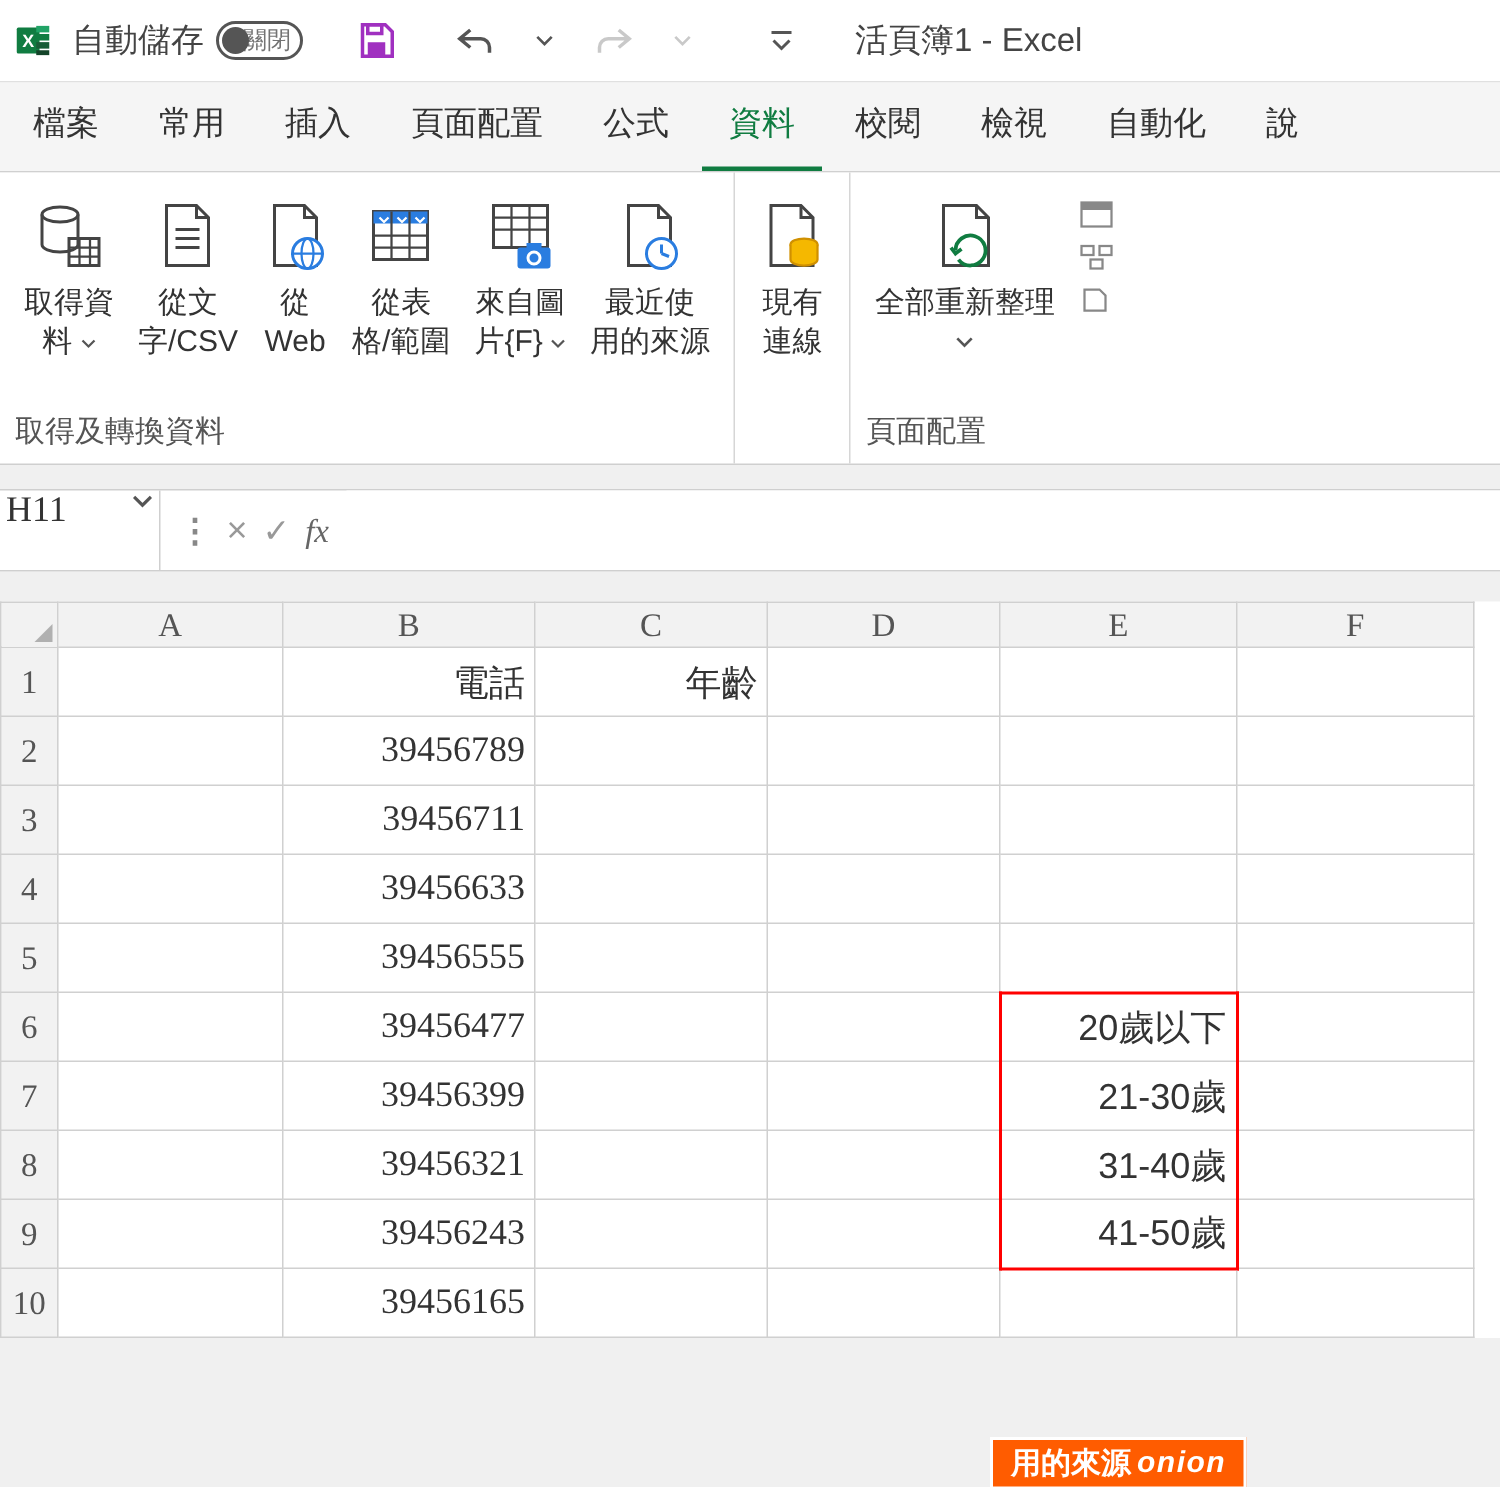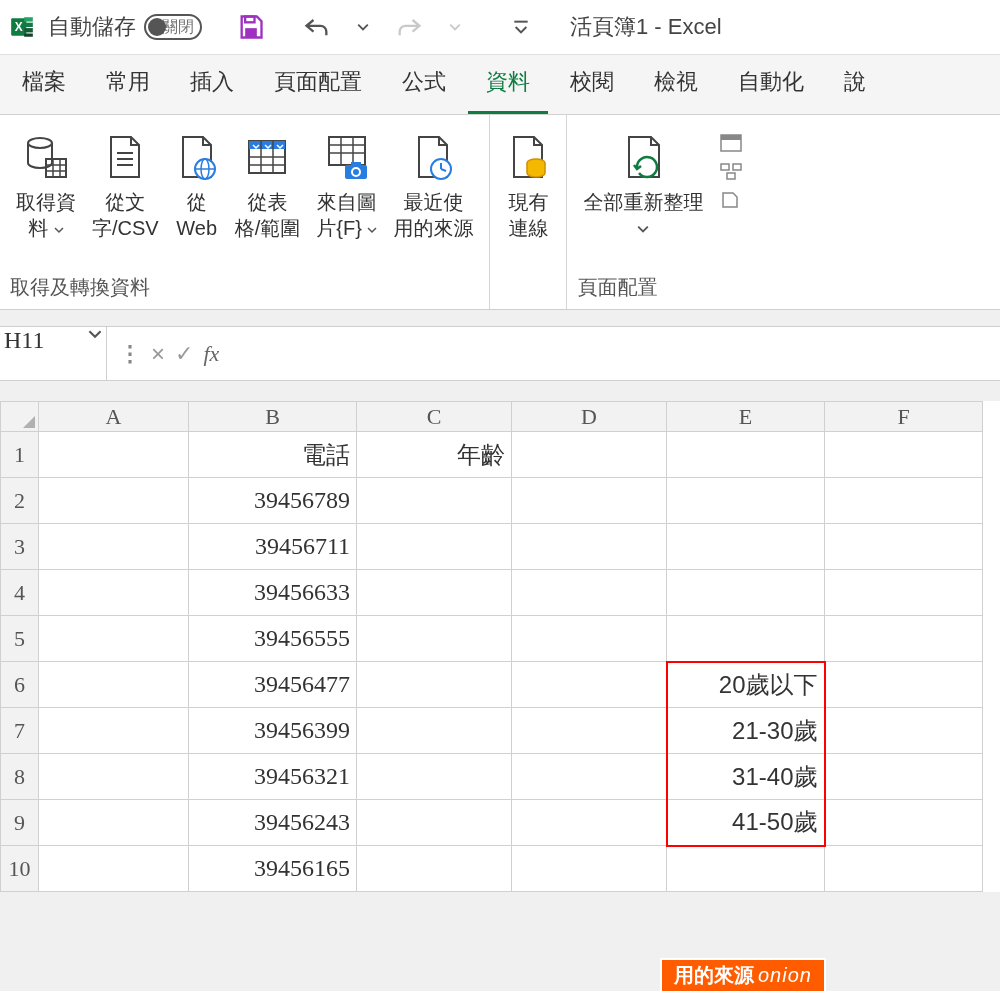--- a/index.html
+++ b/index.html
@@ -47,21 +47,21 @@
   .grid .col-hdr { height: 30px; background: #f2f2f2; font-family: "Times New Roman", serif; font-size: 22px; font-weight: normal; text-align: center; color: #555; }
   .grid .row-hdr { width: 38px; background: #f2f2f2; font-family: "Times New Roman", serif; font-size: 22px; font-weight: normal; text-align: center; color: #555; }
   .grid .corner { width: 38px; height: 30px; background: #f2f2f2; position: relative;}
   .grid .corner::after { content:""; position:absolute; right:3px; bottom:3px; width:0; height:0; border-style:solid; border-width:0 0 12px 12px; border-color: transparent transparent #b0b0b0 transparent;}
   .grid td.cell { height: 46px; font-size: 24px; padding: 0 6px; vertical-align: middle; }
   .grid td.num { font-family: "Times New Roman", serif; text-align: right; }
   .grid td.txt { font-family: "Microsoft JhengHei", sans-serif; text-align: right; }
   .col-A { width: 150px;} .col-B { width: 168px;} .col-C { width: 155px;} .col-D { width: 155px;} .col-E { width: 158px;} .col-F { width: 158px;}
   
   .watermark { position:absolute; left:660px; top:958px; background:#ff5c00; color:#fff; font-size:20px; padding:2px 12px; border:2px solid #fff; font-weight:bold; display:flex; align-items:center; gap:4px;}
-  .watermark .en { font-style:italic; font-family: cursive, sans-serif; font-weight: normal; letter-spacing: 1px;}
+  .watermark .en { font-style:italic; font-family: cursive, sans-serif; font-weight: bold; letter-spacing: 1px;}
 </style>
 </head>
 <body>
 
 <div class="titlebar">
   <div class="app-icon">
     <svg viewBox="0 0 24 24">
         <rect x="2" y="4" width="14" height="16" rx="1" fill="#107c41"></rect>
         <text x="9" y="16" font-size="11" fill="#fff" text-anchor="middle" font-weight="bold" font-family="Arial">X</text>
         <rect x="14" y="3" width="8" height="4" fill="#21a366"></rect>

